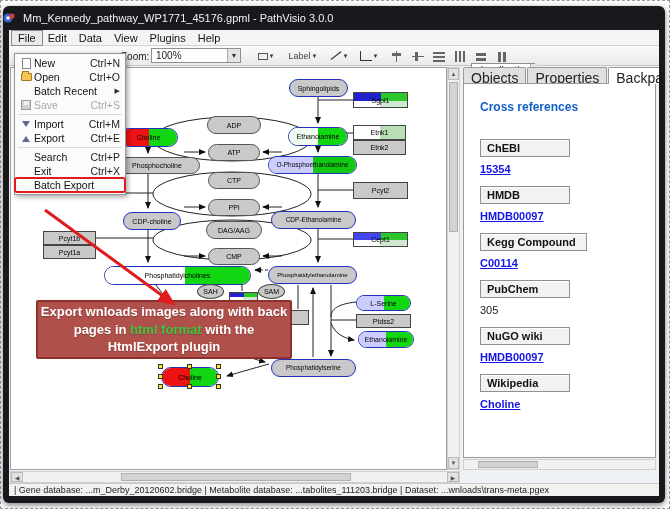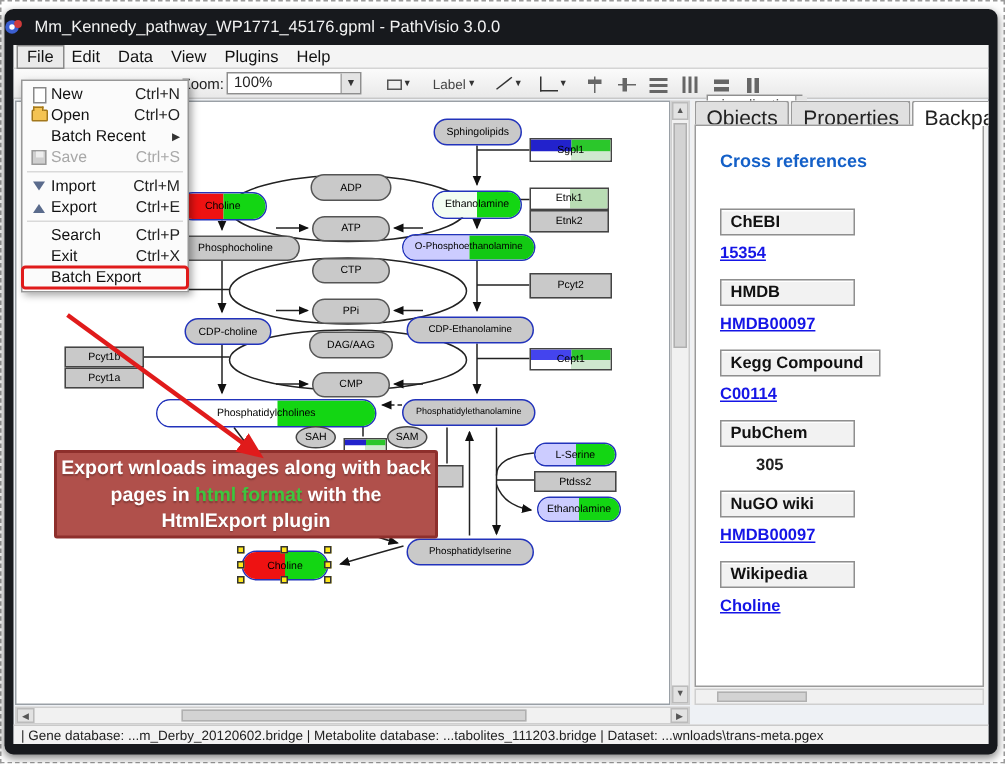--- a/index.html
+++ b/index.html
@@ -51,21 +51,21 @@
              margin-right:1px;border-radius:2px 2px 0 0;color:#222;height:17px;}
   #tabs .tab.active{background:#fff;font-weight:normal;position:relative;z-index:2;}
   #pcontent{position:absolute;left:2px;top:16px;right:2px;bottom:12px;background:#fff;
             border:1px solid #9a9a9a;overflow:hidden;padding:14px 0 0 16px;}
   #pcontent h2{margin:2px 0 24px 0;font-size:12px;color:#1460c8;}
   .xsec{margin-bottom:10px;}
   .xbox{display:inline-block;min-width:90px;background:#f2f2f2;border:1px solid #8f8f8f;
         box-shadow:inset 0 1px 0 #fff;padding:2px 10px 2px 6px;font-size:11px;font-weight:bold;color:#111;margin-bottom:6px;}
   .xval{font-size:11px;font-weight:bold;}
   .xval a{color:#1515e6;text-decoration:underline;}
-  .xval.plain{font-weight:bold;color:#222;margin-left:24px;}
+  .xval.plain{font-weight:normal;color:#222;}
   #phscroll{position:absolute;left:2px;bottom:0;right:2px;height:11px;background:#f1f1f1;border:1px solid #cfcfcf;}
   #phscroll .thumb{position:absolute;left:14px;top:1px;width:60px;height:7px;background:#d3d3d3;border:1px solid #b0b0b0;}
   
   #hscroll{position:absolute;left:1px;bottom:13px;width:450px;height:12px;background:#f1f1f1;border:1px solid #cfcfcf;}
   #hscroll .btn{position:absolute;top:0;width:12px;height:10px;background:#e2e2e2;border:1px solid #bbb;
                 font-size:6px;color:#555;display:flex;align-items:center;justify-content:center;}
   #hscroll .thumb{position:absolute;left:110px;top:1px;width:230px;height:8px;background:#d3d3d3;border:1px solid #b0b0b0;}
   #statusbar{position:absolute;left:0;bottom:0;right:0;height:13px;background:#f2f2f2;border-top:1px solid #c9c9c9;
              font-size:9px;color:#222;display:flex;align-items:center;padding-left:5px;white-space:nowrap;overflow:hidden;}
   

